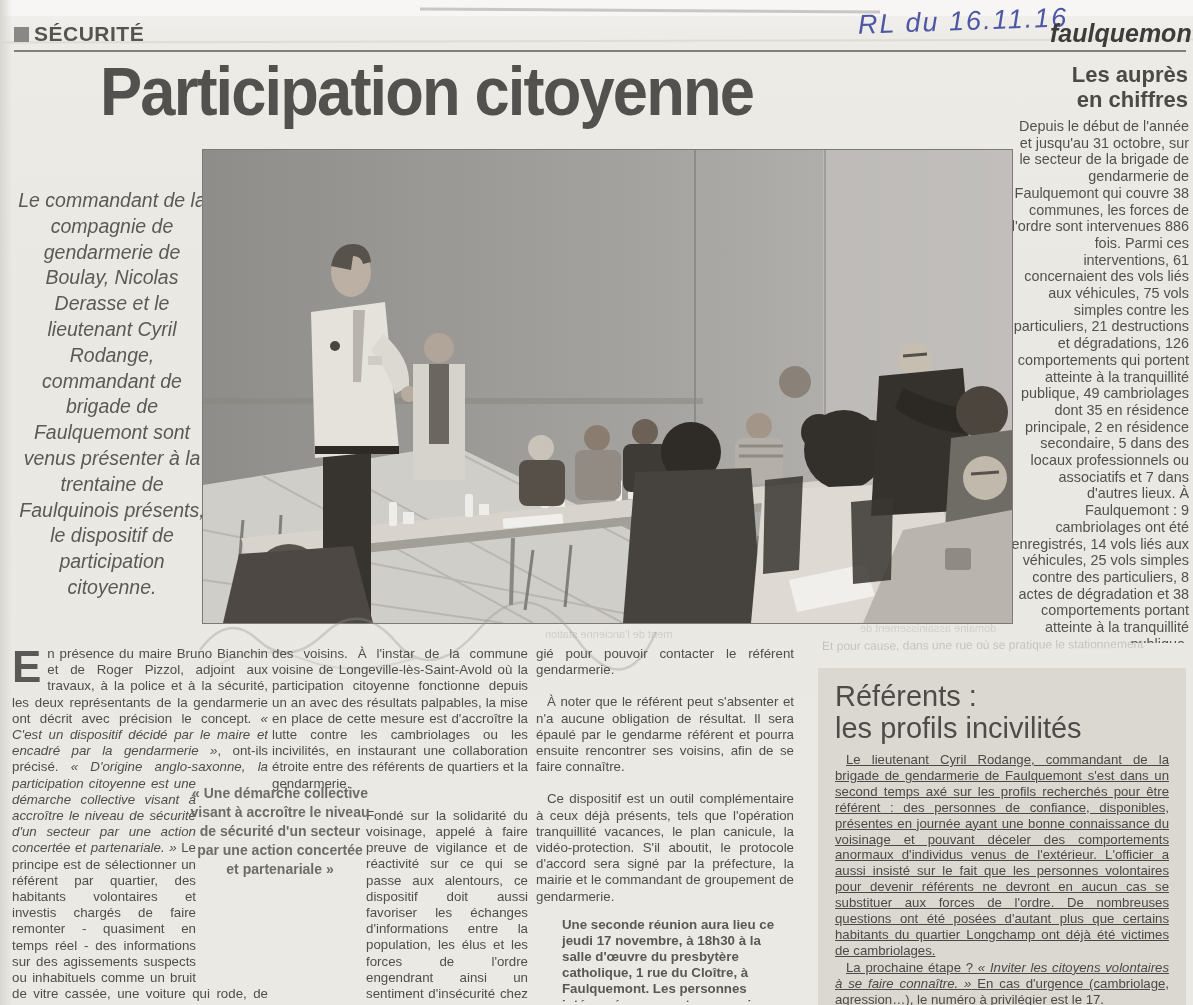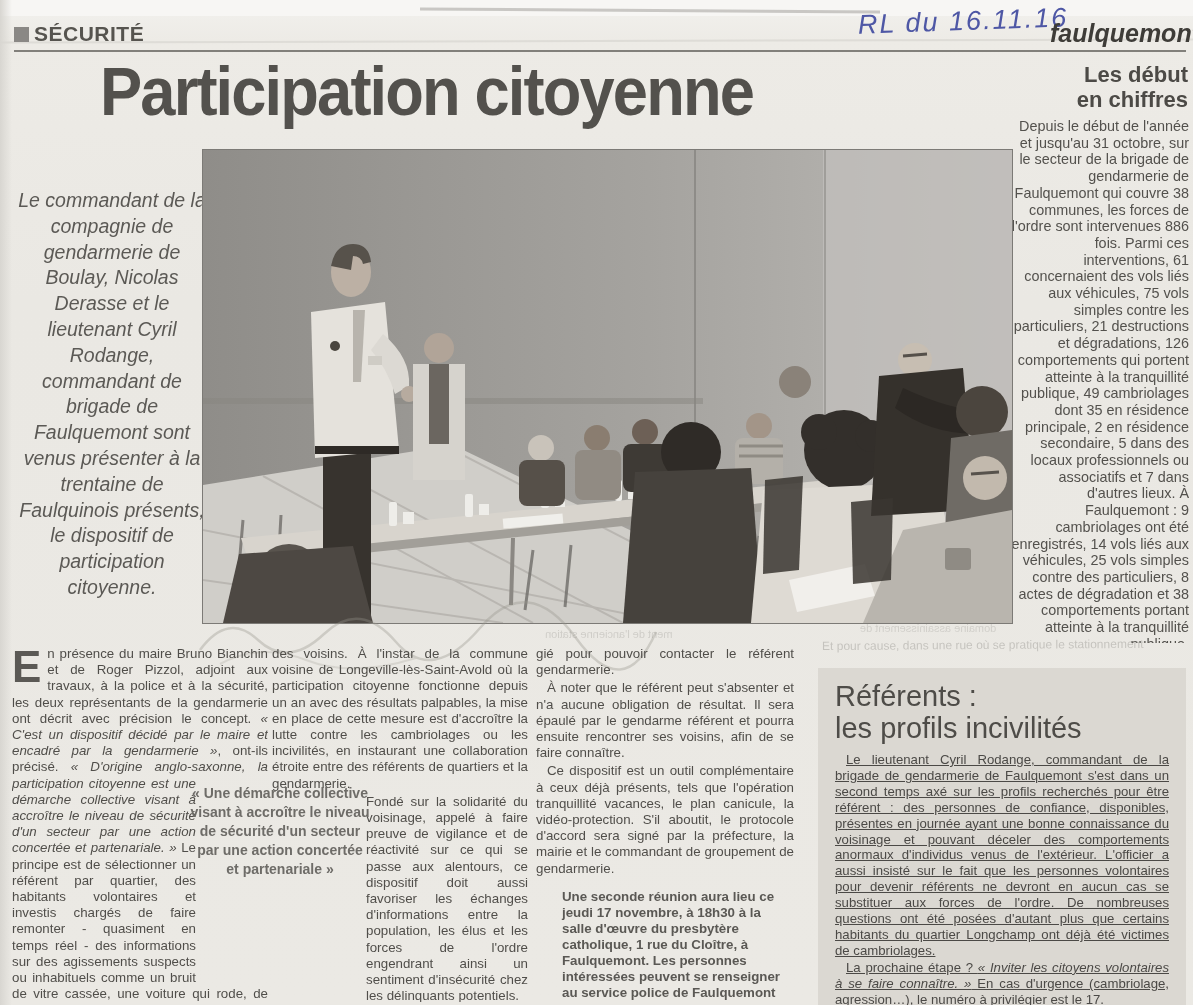--- a/index.html
+++ b/index.html
@@ -28,21 +28,21 @@
   
   .sidebar-title{position:absolute;left:1005px;top:62px;width:183px;text-align:right;font-size:22px;font-weight:bold;line-height:25px;color:#4c4a46;}
   .sidebar-body{position:absolute;left:1008px;top:118px;width:181px;text-align:right;font-size:14.4px;line-height:16.7px;color:#53514d;overflow:hidden;height:525px;}
   
   .lede{position:absolute;left:16px;top:188px;width:192px;text-align:center;font-style:italic;font-size:19.5px;line-height:25.8px;color:#5b5955;}
   
   .photo{position:absolute;left:203px;top:150px;width:809px;height:473px;outline:1px solid #7c7a76;}
   
   .col{position:absolute;top:646px;height:356px;overflow:hidden;font-size:13.3px;line-height:16.2px;text-align:justify;color:#504e4a;}
   .col p{margin:0;}
-  .col p + p{margin-top:2px;}
+  .col p + p{margin-top:16px;}
   .indent{text-indent:11px;}
   #col1{left:12px;width:256px;}
   #col2{left:272px;width:256px;}
   #col3{left:536px;width:258px;}
   .dropcap{float:left;font-size:44px;line-height:38px;font-weight:bold;color:#5b5955;padding:2px 6px 0 0;}
   .sp-r{float:right;width:72px;height:196px;}
   .sp-l{float:left;width:94px;height:196px;}
   .q{font-style:italic;}
   .pullquote{position:absolute;left:190px;top:784px;width:180px;text-align:center;font-weight:bold;font-size:14px;line-height:19px;color:#6e6c68;}
   .notice{margin-top:12px;margin-left:26px;width:224px;font-weight:bold;font-size:13.3px;line-height:16px;text-align:left;color:#5a5854;}
@@ -73,21 +73,21 @@
     <span class="kicker-square"></span>
     <span class="kicker-text">SÉCURITÉ</span>
   </div>
   <div class="rule"></div>
   <div class="handwriting">RL du 16.11.16</div>
   <div class="edition">faulquemont</div>
 
   <h1 class="headline">Participation citoyenne</h1>
 
   <div class="sidebar-title">
-    <div>Les début</div>
+    <div>Les auprès</div>
     <div>en chiffres</div>
   </div>
   <div class="sidebar-body">Depuis le début de l'année et jusqu'au 31 octobre, sur le secteur de la brigade de gendarmerie de Faulquemont qui couvre 38 communes, les forces de l'ordre sont intervenues 886 fois. Parmi ces interventions, 61 concernaient des vols liés aux véhicules, 75 vols simples contre les particuliers, 21 destructions et dégradations, 126 comportements qui portent atteinte à la tranquillité publique, 49 cambriolages dont 35 en résidence principale, 2 en résidence secondaire, 5 dans des locaux professionnels ou associatifs et 7 dans d'autres lieux. À Faulquemont : 9 cambriolages ont été enregistrés, 14 vols liés aux véhicules, 25 vols simples contre des particuliers, 8 actes de dégradation et 38 comportements portant atteinte à la tranquillité publique.</div>
 
   <div class="lede">Le commandant de la compagnie de gendarmerie de Boulay, Nicolas Derasse et le lieutenant Cyril Rodange, commandant de brigade de Faulquemont sont venus présenter à la trentaine de Faulquinois présents, le dispositif de participation citoyenne.</div>
 
   <svg class="photo" viewBox="0 0 809 473" preserveAspectRatio="none" aria-hidden="true">
     <defs>
       <linearGradient id="wall" x1="0" y1="0" x2="1" y2="0">
         <stop offset="0" stop-color="#8f8d89"></stop>

